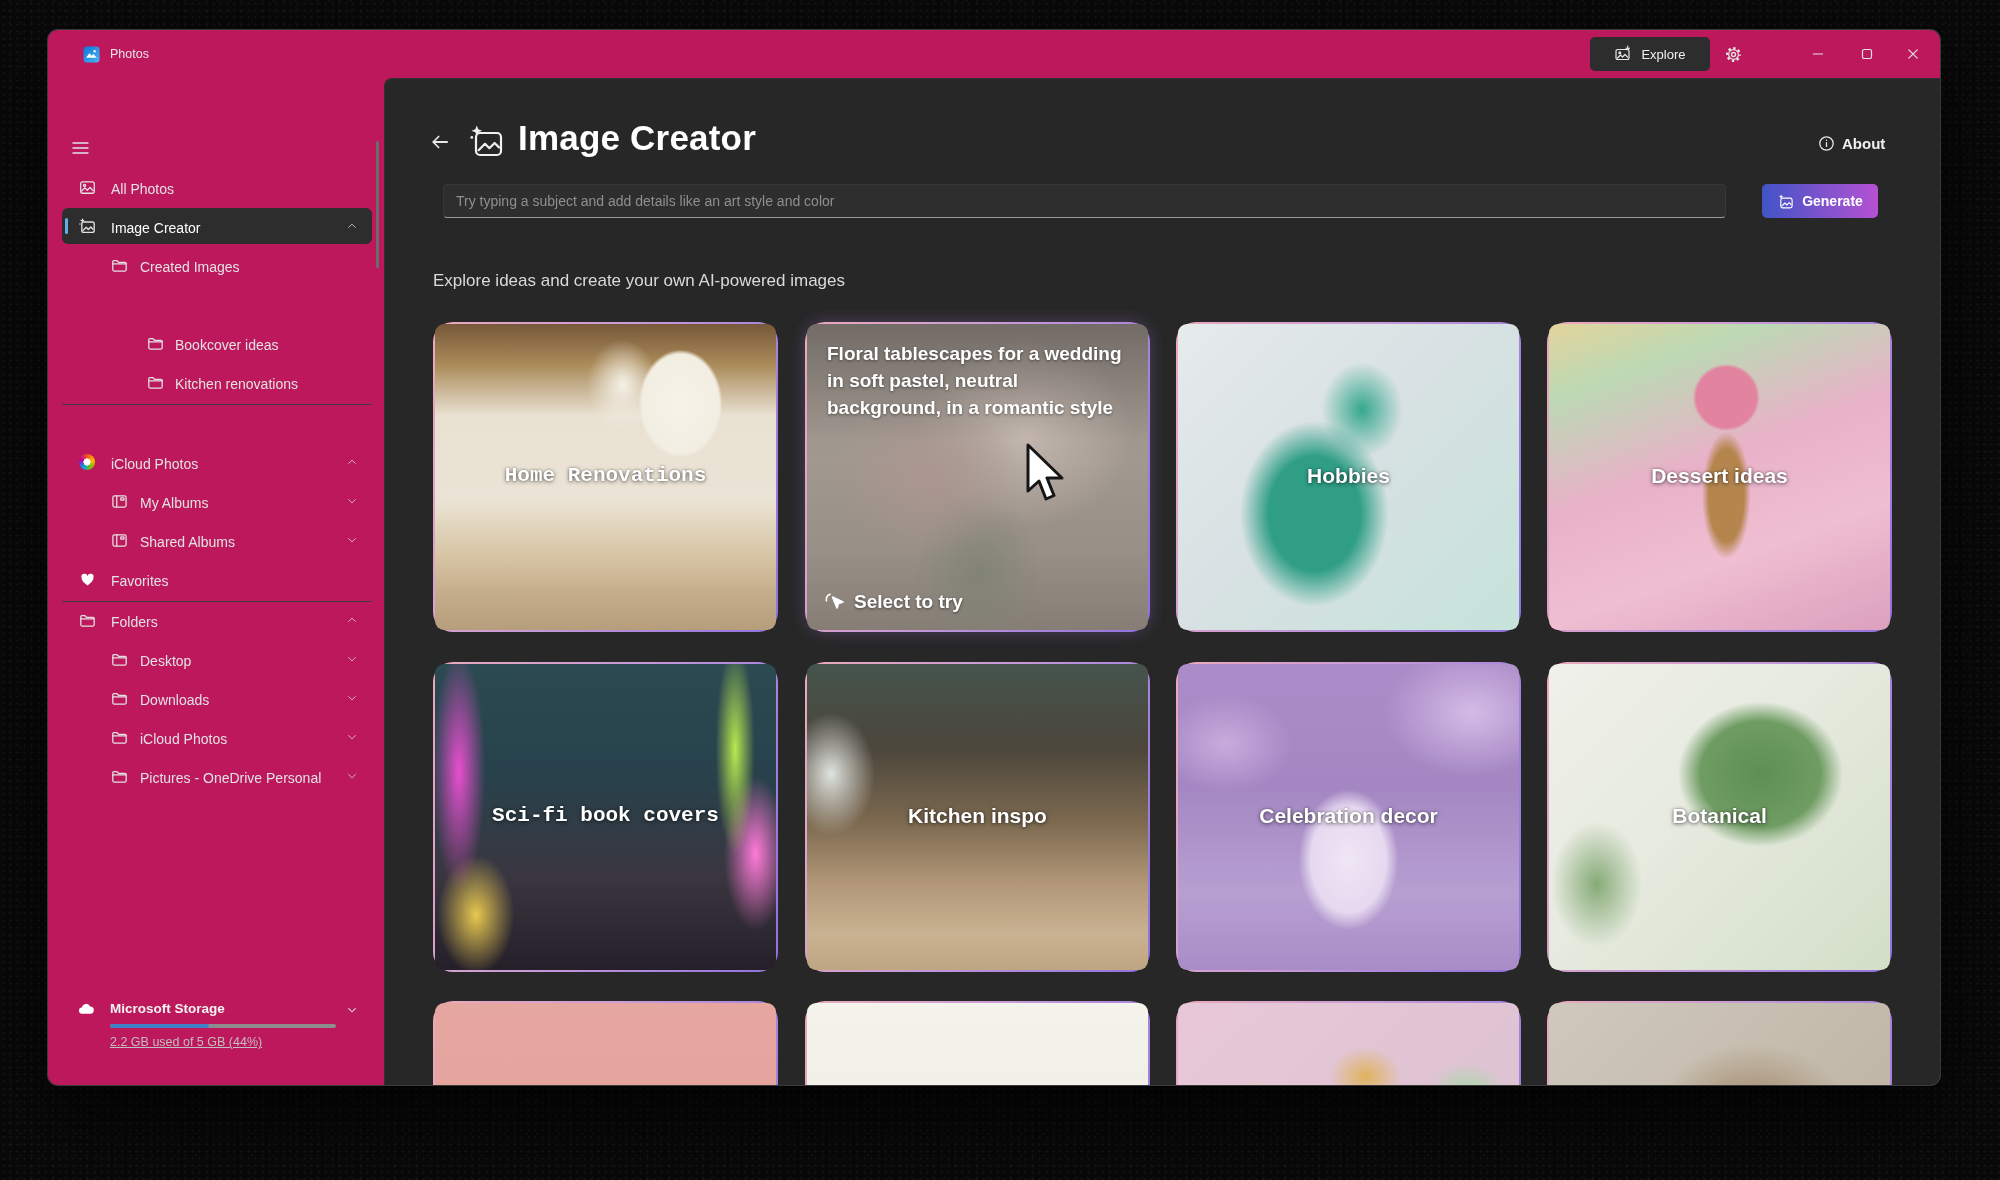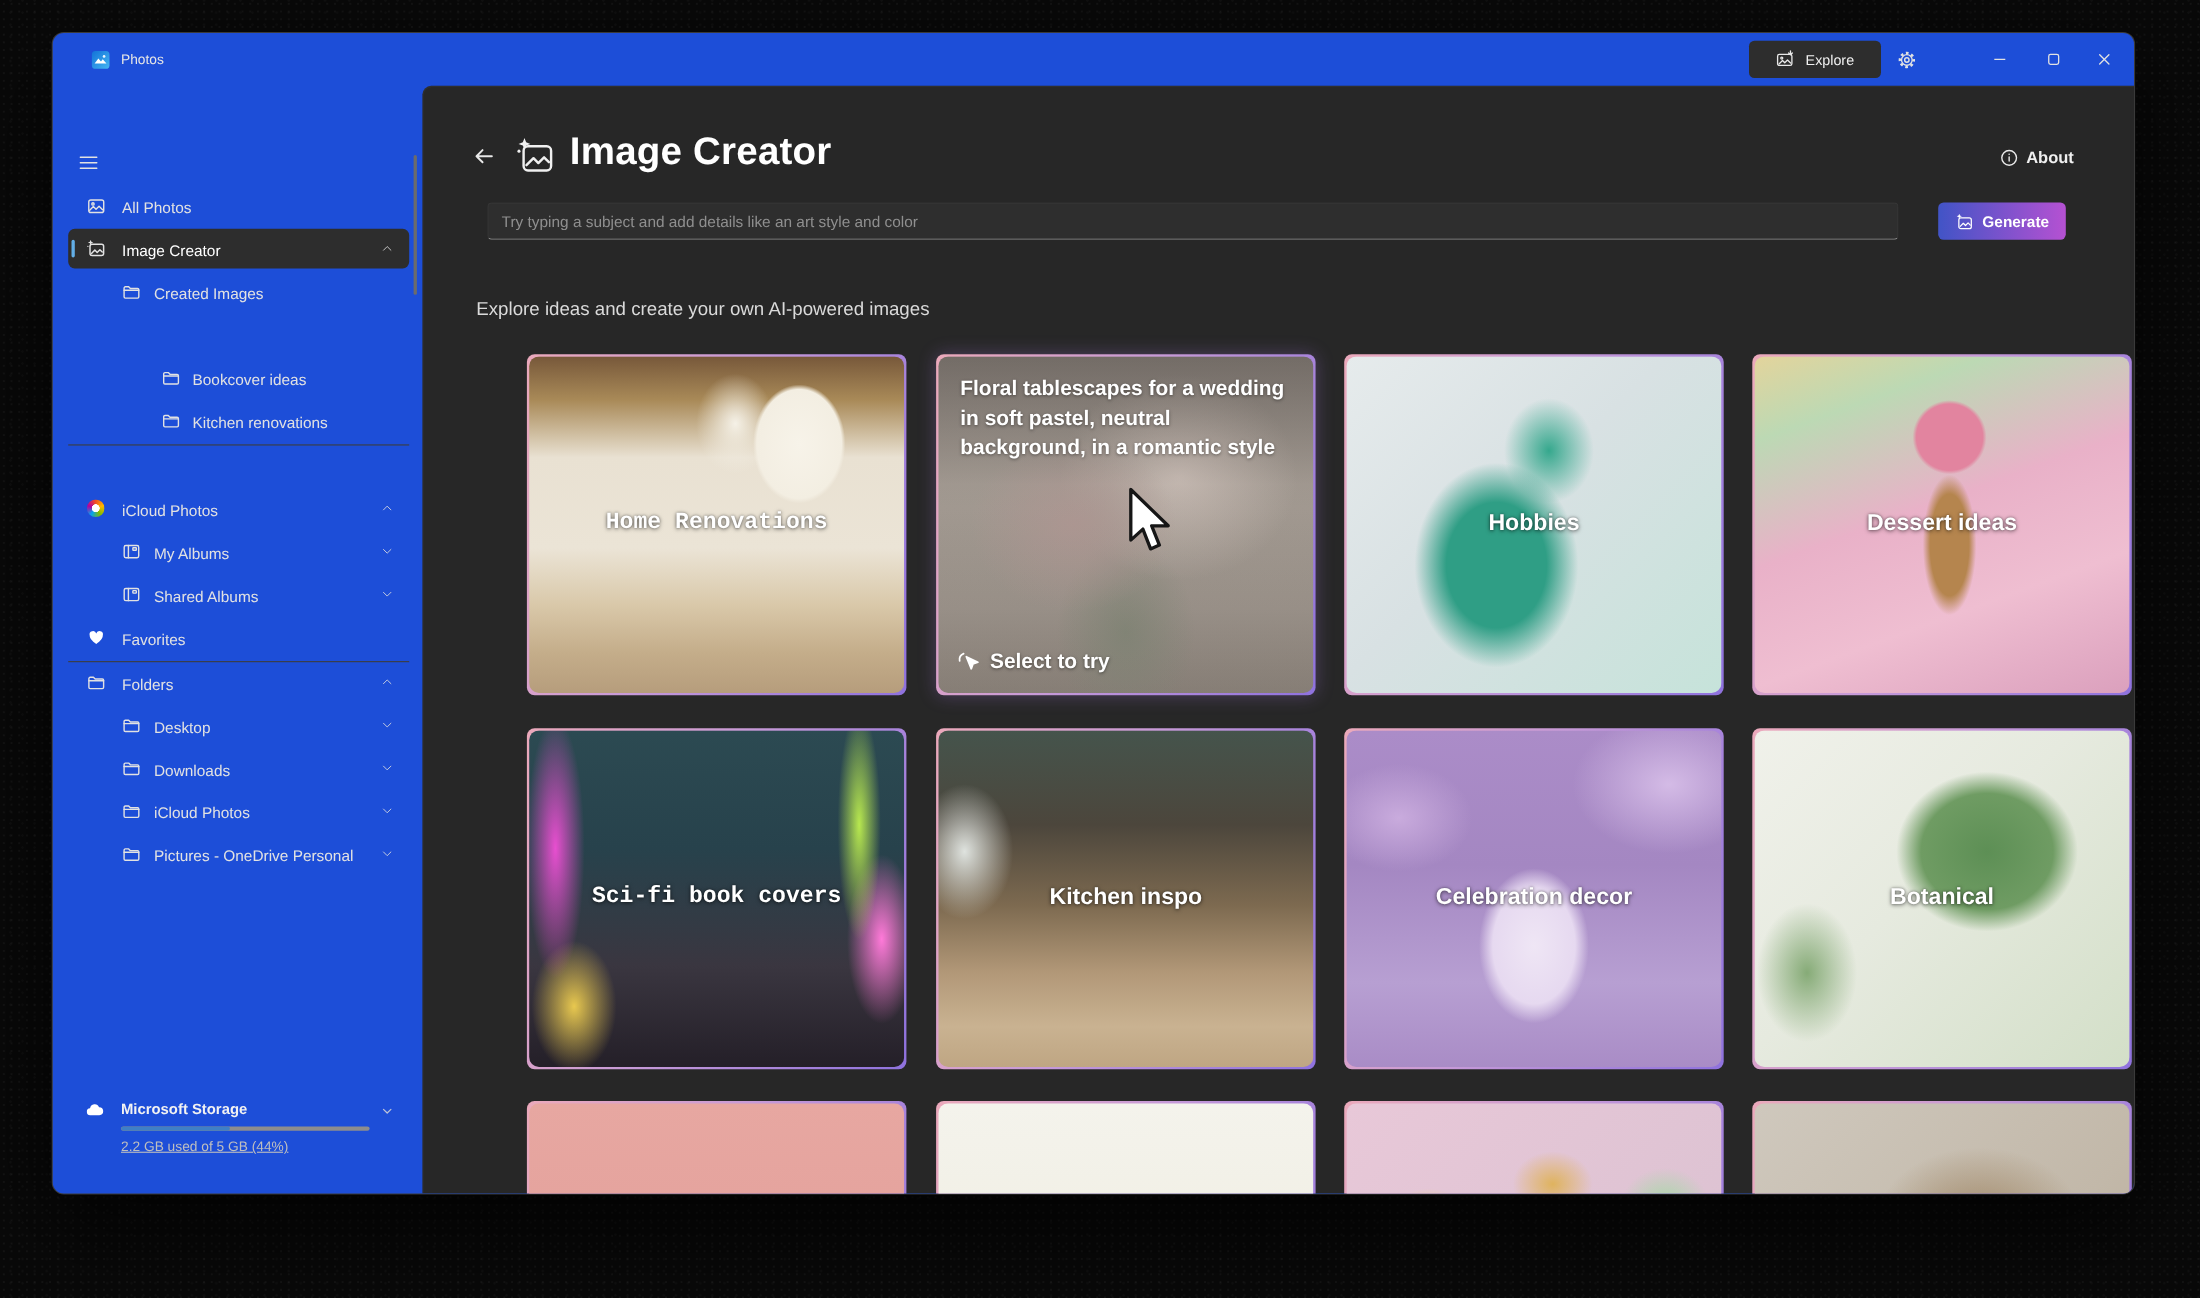--- a/index.html
+++ b/index.html
@@ -9,21 +9,21 @@
     background-image:
       radial-gradient(rgba(255,255,255,.045) 1px, transparent 1.3px),
       radial-gradient(rgba(255,255,255,.028) 1px, transparent 1.3px);
     background-size:7px 7px, 11px 11px;
     background-position:0 0, 4px 6px;
     font-family:"Liberation Sans", sans-serif;
     -webkit-font-smoothing:antialiased;
   }
   .window{
     position:absolute;left:48px;top:30px;width:1892px;height:1055px;
-    background:#1d4ed8;border-radius:10px;overflow:hidden;
+    background:#be185d;border-radius:10px;overflow:hidden;
     box-shadow:0 0 0 1px #3a3a3a, 0 30px 80px rgba(0,0,0,.8);
   }
   
   .titlebar{position:absolute;left:0;top:0;right:0;height:48px;}
   .app-logo{position:absolute;left:35px;top:16px;width:17px;height:17px;}
   .app-title{position:absolute;left:62px;top:17px;font-size:12.5px;color:#e6e6e6;}
   .import-btn{
     position:absolute;left:1542px;top:7px;width:120px;height:34px;border-radius:5px;
     background:#2d2d2d;display:flex;align-items:center;justify-content:center;gap:9px;
     color:#f0f0f0;font-size:13px;cursor:default;
@@ -77,23 +77,22 @@
   }
   .prompt-input::placeholder{color:#8f8f8f;}
   .generate-btn{
     left:1714px;top:154px;width:116px;height:34px;border-radius:5px;
     display:flex;align-items:center;justify-content:center;gap:8px;
     color:#ffffff;font-size:14px;font-weight:600;
   }
   .explore-heading{left:385px;top:241px;font-size:17px;color:#dadada;}
   
   .card{
-    position:absolute;width:345px;height:310px;border-radius:7px;padding:2px;box-sizing:border-box;
+    position:absolute;width:345px;height:310px;border-radius:20px;padding:2px;box-sizing:border-box;
     cursor:default;
-    margin-left:46px;
   }
   .card-body{
     position:relative;width:100%;height:100%;border-radius:9px;overflow:hidden;
   }
   .card-title{
     position:absolute;left:0;right:0;top:50%;transform:translateY(-55%);
     text-align:center;color:#fff;font-size:21px;font-weight:bold;
     text-shadow:0 1px 4px rgba(0,0,0,.55), 0 0 2px rgba(0,0,0,.35);
   }
   .prompt-card{box-shadow:0 0 16px rgba(165,120,225,.30);}

